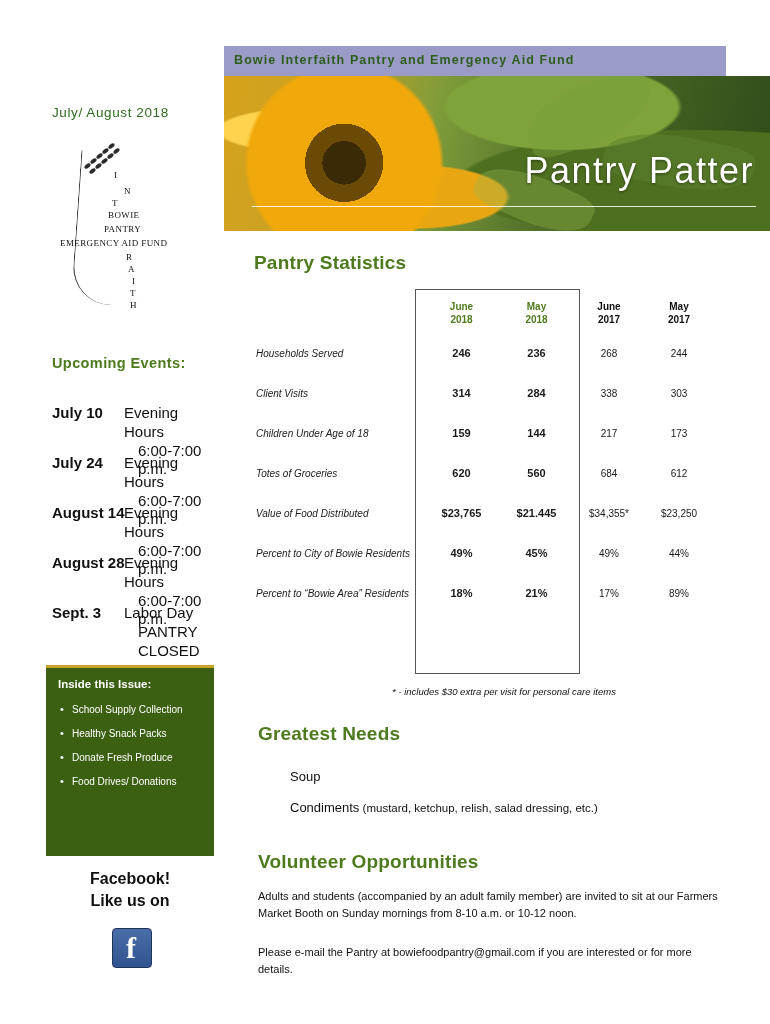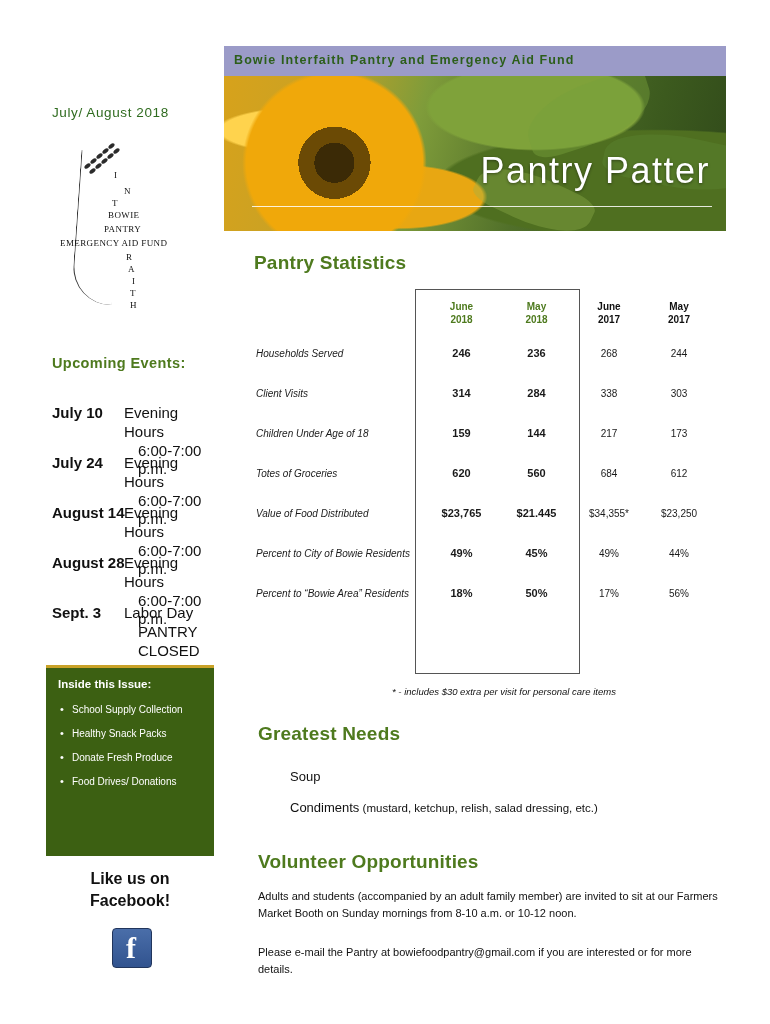--- a/index.html
+++ b/index.html
@@ -36,20 +36,21 @@
     white-space: nowrap;
   }
   .masthead-photo {
     position: absolute;
     left: 224px;
     top: 76px;
     width: 502px;
     height: 155px;
     overflow: hidden;
     background: #2f4a18;
+    padding-left: 44px;
   }
   .photo-bg {
     position: absolute;
     inset: 0;
     background:
       radial-gradient(circle at 22% 56%, #3b2a06 0 5%, #6b4a05 5% 9%, rgba(0,0,0,0) 9%),
       radial-gradient(circle at 22% 56%, #f0a80a 0 22%, rgba(240,168,10,0) 23%),
       radial-gradient(ellipse at 18% 35%, #ffd34d 0 16%, rgba(255,211,77,0) 17%),
       radial-gradient(ellipse at 35% 78%, #e8a712 0 18%, rgba(232,167,18,0) 19%),
       radial-gradient(ellipse at 62% 20%, #7fa23a 0 24%, rgba(127,162,58,0) 25%),
@@ -449,22 +450,22 @@
   <div class="inside-title">Inside this Issue:</div>
   <ul class="inside-list">
     <li>School Supply Collection</li>
     <li>Healthy Snack Packs</li>
     <li>Donate Fresh Produce</li>
     <li>Food Drives/ Donations</li>
   </ul>
 </div>
 
 <div class="like-us">
+  <div>Facebook!</div>
   <div>Like us on</div>
-  <div>Facebook!</div>
 </div>
 <div class="fb-icon"></div>
 
 <div class="sec-title" id="stats-title">Pantry Statistics</div>
 <div class="boxline"></div>
 <div class="stats">
   <table>
     <thead>
       <tr>
         <th class="lbl"></th>
@@ -525,23 +526,23 @@
       <tr>
         <td class="rowlabel">Percent to City of Bowie Residents</td>
         <td class="val">49%</td>
         <td class="val">45%</td>
         <td class="old">49%</td>
         <td class="old">44%</td>
       </tr>
       <tr>
         <td class="rowlabel">Percent to “Bowie Area” Residents</td>
         <td class="val">18%</td>
-        <td class="val">50%</td>
+        <td class="val">21%</td>
         <td class="old">17%</td>
-        <td class="old">56%</td>
+        <td class="old">89%</td>
       </tr>
     </tbody>
   </table>
 </div>
 <div class="footnote">* - includes $30 extra per visit for personal care items</div>
 
 <div class="sec-title" id="needs-title">Greatest Needs</div>
 <div class="needs-list">
   <div>
     <span class="item-label">Soup</span><span class="item-note"></span>

